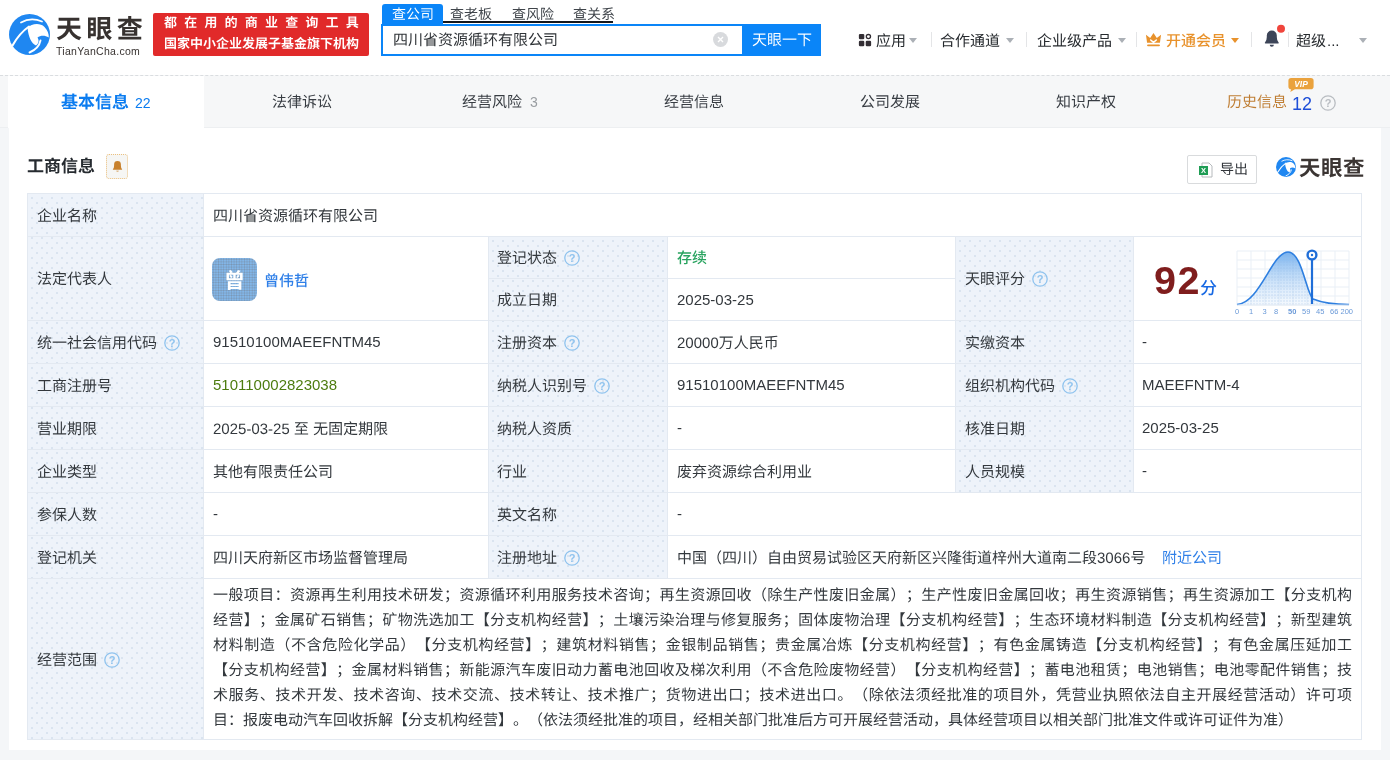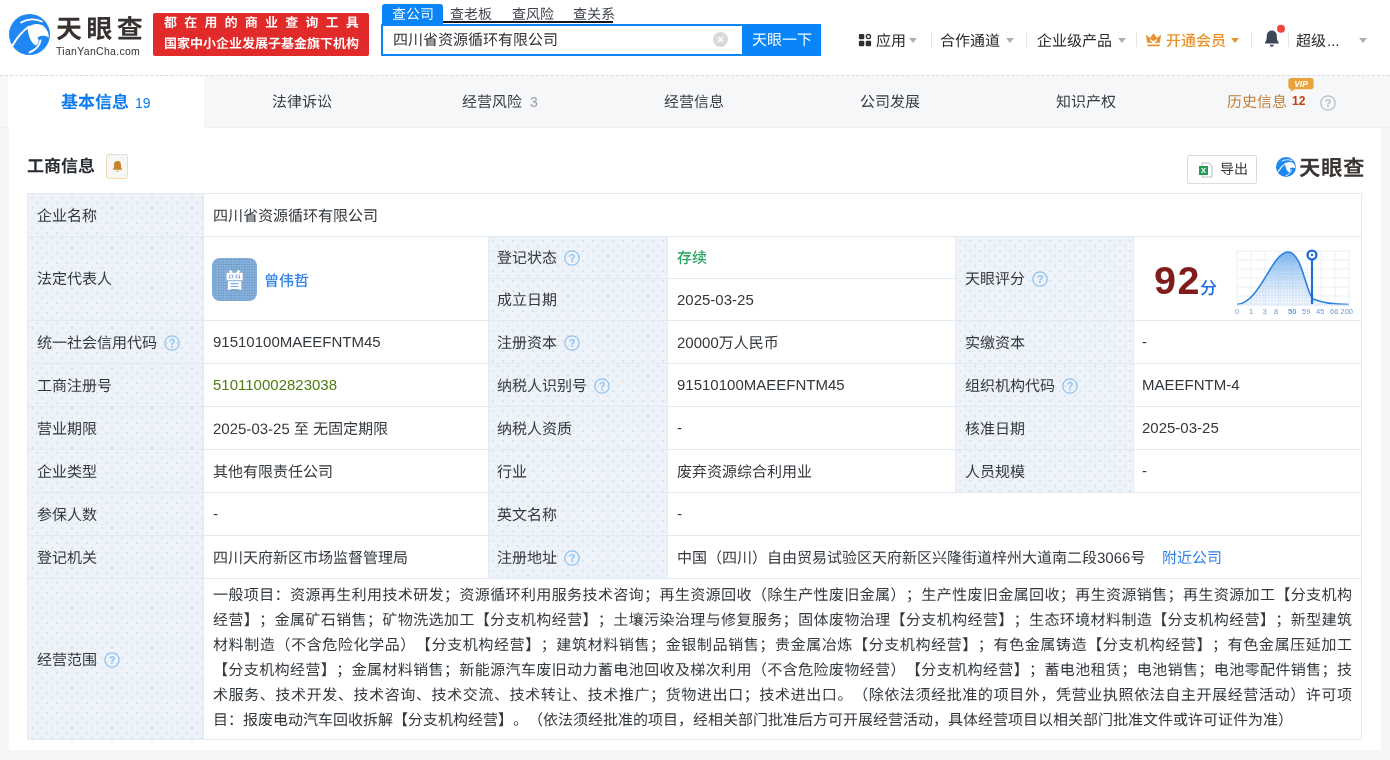--- a/index.html
+++ b/index.html
@@ -467,21 +467,21 @@
 <span style="position:absolute;left:1327.0px;top:33px;font-size:15px;font-weight:400;color:#262a2e;line-height:1;white-space:pre;">...</span>
 <div style="position:absolute;left:1359px;top:38px;width:0;height:0;border-left:4.5px solid transparent;border-right:4.5px solid transparent;border-top:5px solid #abb0b6"></div>
 <div style="position:absolute;left:0;top:75px;width:1390px;height:53px;background:#f6f7f8;border-top:1px dashed #dadde0;border-bottom:1px solid #edeff1;box-sizing:border-box"></div>
 <div style="position:absolute;left:8px;top:76px;width:196px;height:52px;background:#fff"></div>
 <svg style="position:absolute;left:61.0px;top:91.0px;overflow:visible" width="68" height="22" viewBox="0 -17 68 22" fill="#0b7cf0">
     <use href="#b57fa" transform="translate(0.0 0) scale(0.017 -0.017)"></use>
     <use href="#b672c" transform="translate(17.0 0) scale(0.017 -0.017)"></use>
     <use href="#b4fe1" transform="translate(34.0 0) scale(0.017 -0.017)"></use>
     <use href="#b606f" transform="translate(51.0 0) scale(0.017 -0.017)"></use>
   </svg>
-<span style="position:absolute;left:135.0px;top:95.5px;font-size:14px;font-weight:400;color:#0b7cf0;line-height:1;white-space:pre;">19</span>
+<span style="position:absolute;left:135.0px;top:95.5px;font-size:14px;font-weight:400;color:#0b7cf0;line-height:1;white-space:pre;">22</span>
 <svg style="position:absolute;left:272.0px;top:92.2px;overflow:visible" width="60" height="20" viewBox="0 -15 60 20" fill="#383d43">
     <use href="#r6cd5" transform="translate(0.0 0) scale(0.015 -0.015)"></use>
     <use href="#r5f8b" transform="translate(15.0 0) scale(0.015 -0.015)"></use>
     <use href="#r8bc9" transform="translate(30.0 0) scale(0.015 -0.015)"></use>
     <use href="#r8bbc" transform="translate(45.0 0) scale(0.015 -0.015)"></use>
   </svg>
 <svg style="position:absolute;left:664.0px;top:92.2px;overflow:visible" width="60" height="20" viewBox="0 -15 60 20" fill="#383d43">
     <use href="#r7ecf" transform="translate(0.0 0) scale(0.015 -0.015)"></use>
     <use href="#r8425" transform="translate(15.0 0) scale(0.015 -0.015)"></use>
     <use href="#r4fe1" transform="translate(30.0 0) scale(0.015 -0.015)"></use>
@@ -505,21 +505,21 @@
     <use href="#r98ce" transform="translate(30.0 0) scale(0.015 -0.015)"></use>
     <use href="#r9669" transform="translate(45.0 0) scale(0.015 -0.015)"></use>
   </svg>
 <span style="position:absolute;left:530px;top:95px;font-size:14px;font-weight:400;color:#999da1;line-height:1;white-space:pre;">3</span>
 <svg style="position:absolute;left:1227.0px;top:92.2px;overflow:visible" width="60" height="20" viewBox="0 -15 60 20" fill="#bf7d32">
     <use href="#r5386" transform="translate(0.0 0) scale(0.015 -0.015)"></use>
     <use href="#r53f2" transform="translate(15.0 0) scale(0.015 -0.015)"></use>
     <use href="#r4fe1" transform="translate(30.0 0) scale(0.015 -0.015)"></use>
     <use href="#r606f" transform="translate(45.0 0) scale(0.015 -0.015)"></use>
   </svg>
-<span style="position:absolute;left:1292px;top:95px;font-size:12px;font-weight:700;color:#c2410c;line-height:1;white-space:pre;">12</span>
+<span style="position:absolute;left:1292px;top:95px;font-size:18px;font-weight:400;color:#1d4ed8;line-height:1;white-space:pre;">12</span>
 <svg style="position:absolute;left:1319.5px;top:94.5px" width="16" height="16" viewBox="0 0 16 16">
     <circle cx="8" cy="8" r="7.2" fill="none" stroke="#b9bdc2" stroke-width="1.3"></circle>
     <text x="8" y="12" font-family="Liberation Sans" font-size="11" font-weight="700" fill="#b9bdc2" text-anchor="middle">?</text>
   </svg>
 <svg style="position:absolute;left:1288px;top:78px" width="26" height="14" viewBox="0 0 27 15">
 <path d="M3 0 H24 A3 3 0 0 1 27 3 V9 A3 3 0 0 1 24 12 H7 L2 15 L3 12 A3 3 0 0 1 0 9 V3 A3 3 0 0 1 3 0 Z" fill="#eaa23d"></path>
 <text x="13.5" y="9.5" font-family="Liberation Sans" font-size="9" font-weight="700" font-style="italic" fill="#fff" text-anchor="middle">VIP</text>
   </svg>
 <div style="position:absolute;left:9px;top:128px;width:1372px;height:622px;background:#fff"></div>
 <svg style="position:absolute;left:27.0px;top:155.0px;overflow:visible" width="68" height="22" viewBox="0 -17 68 22" fill="#262b30">

